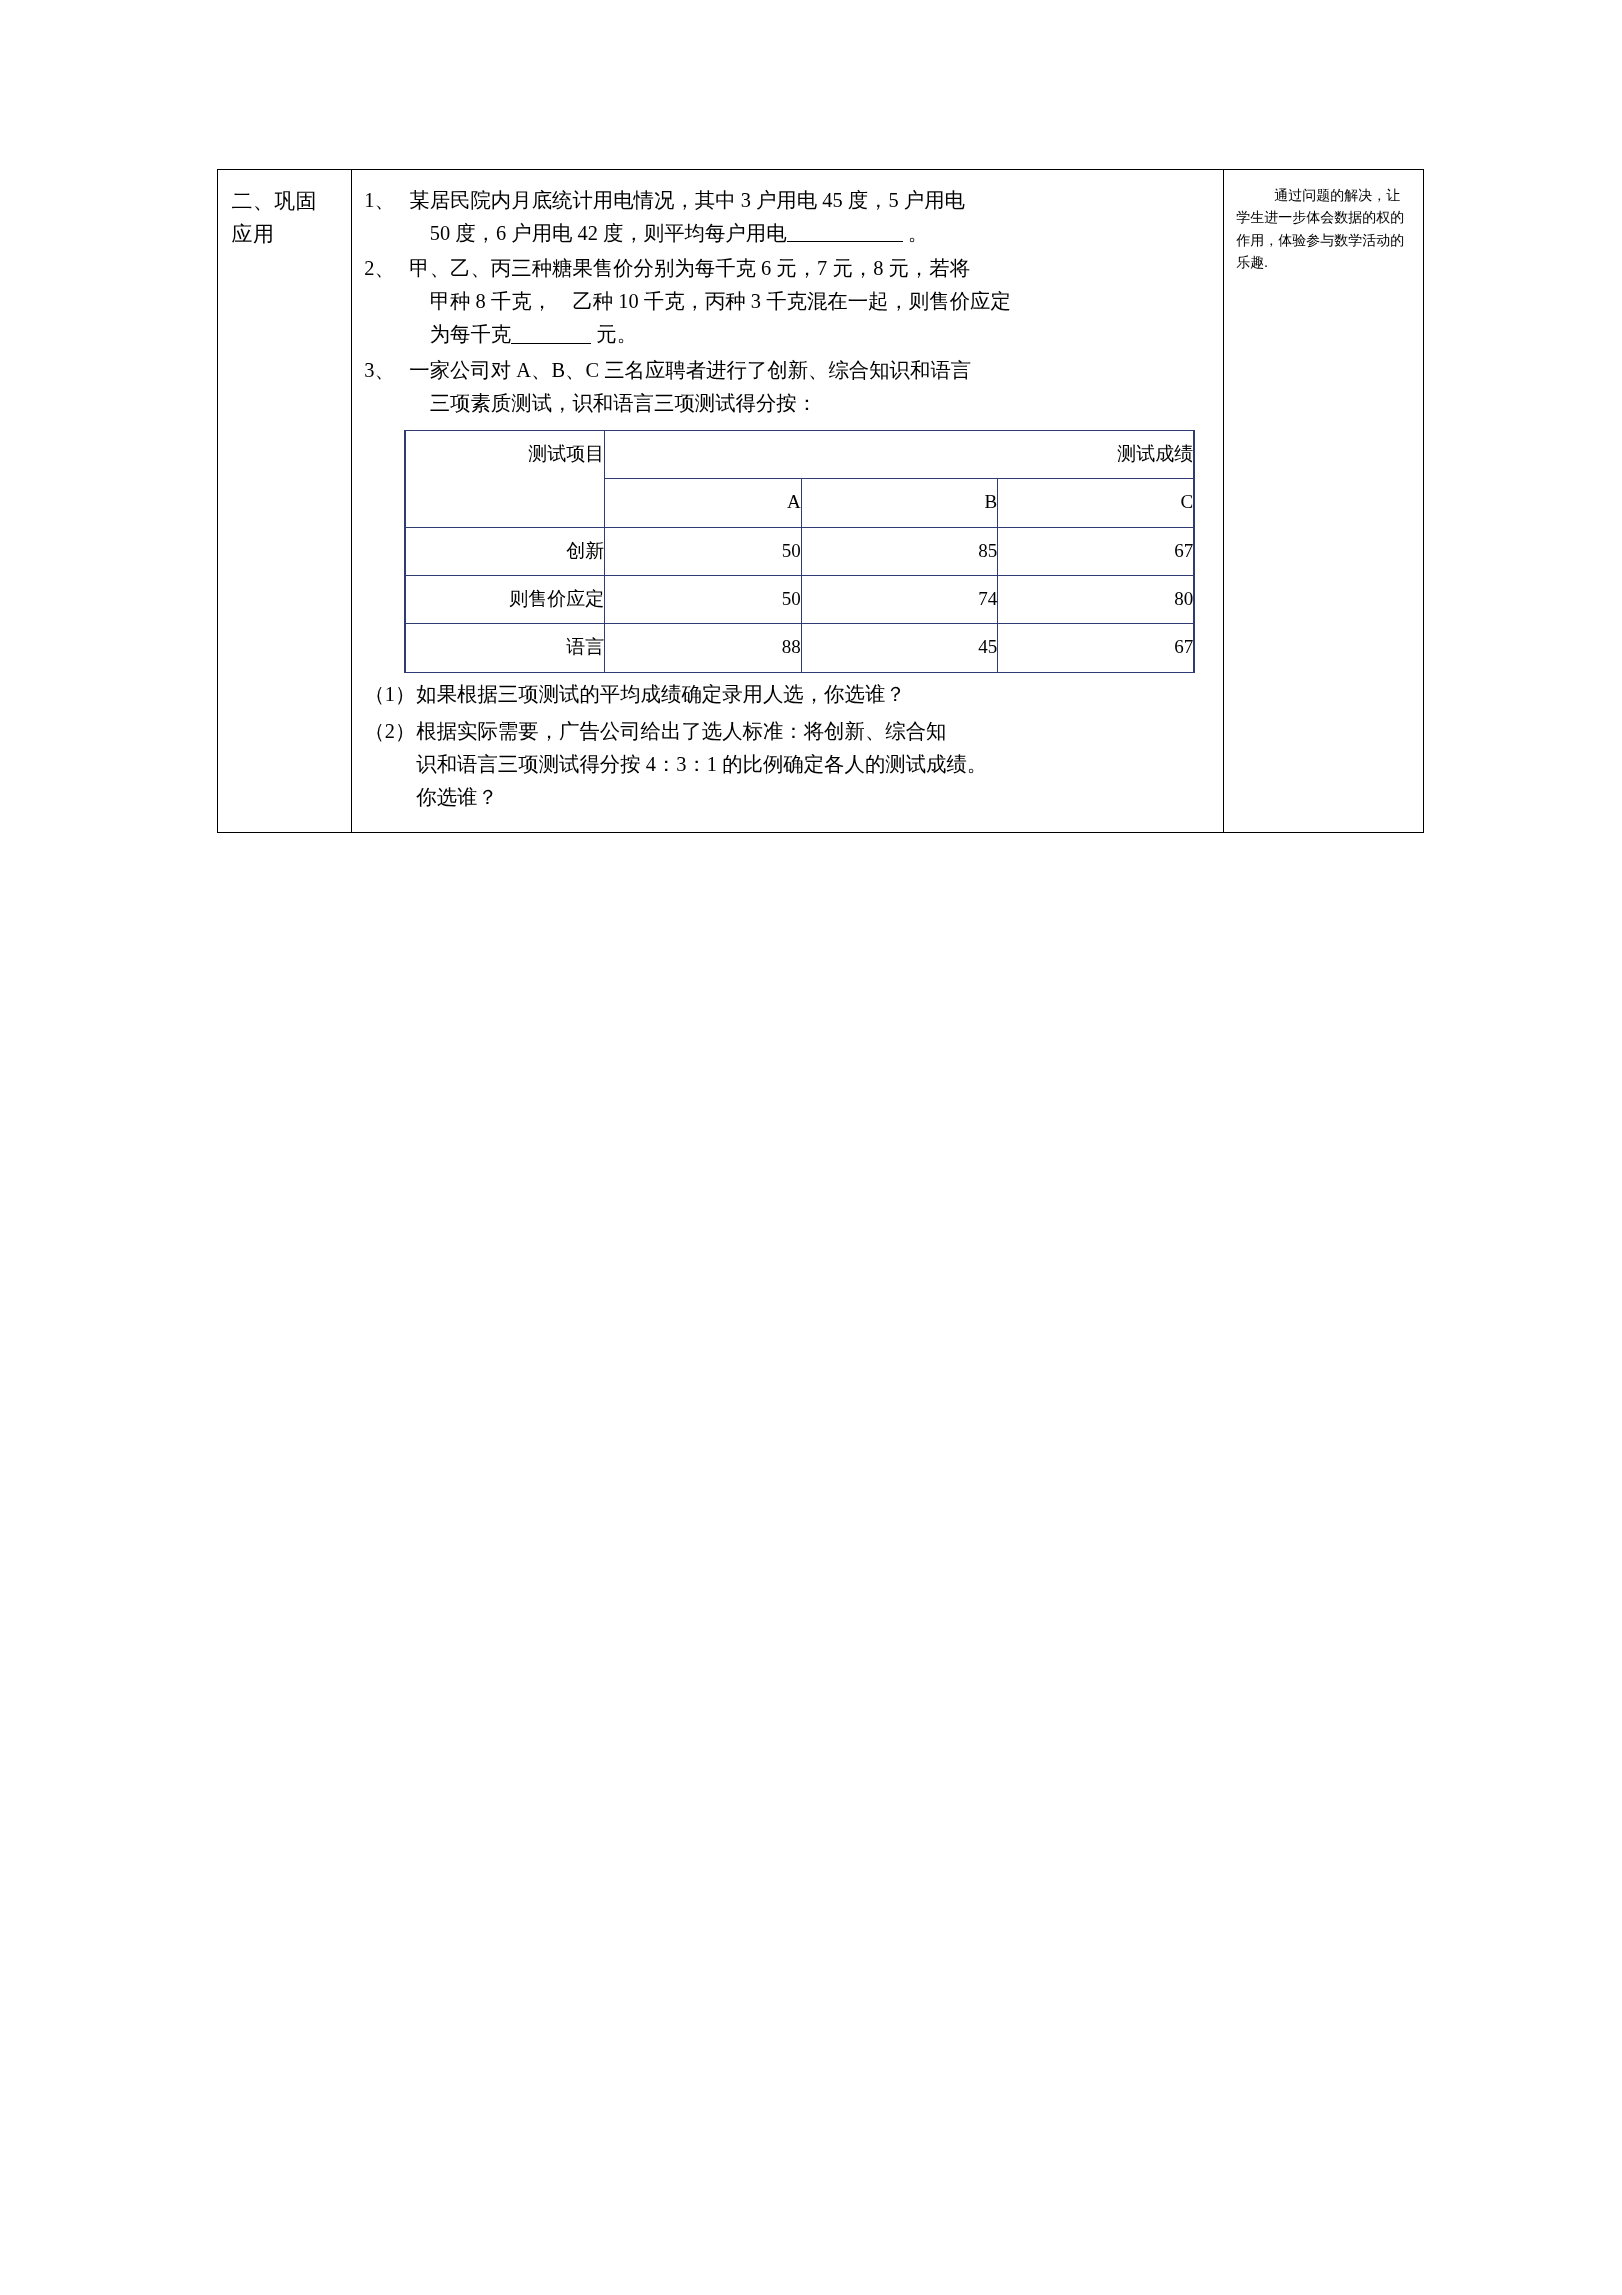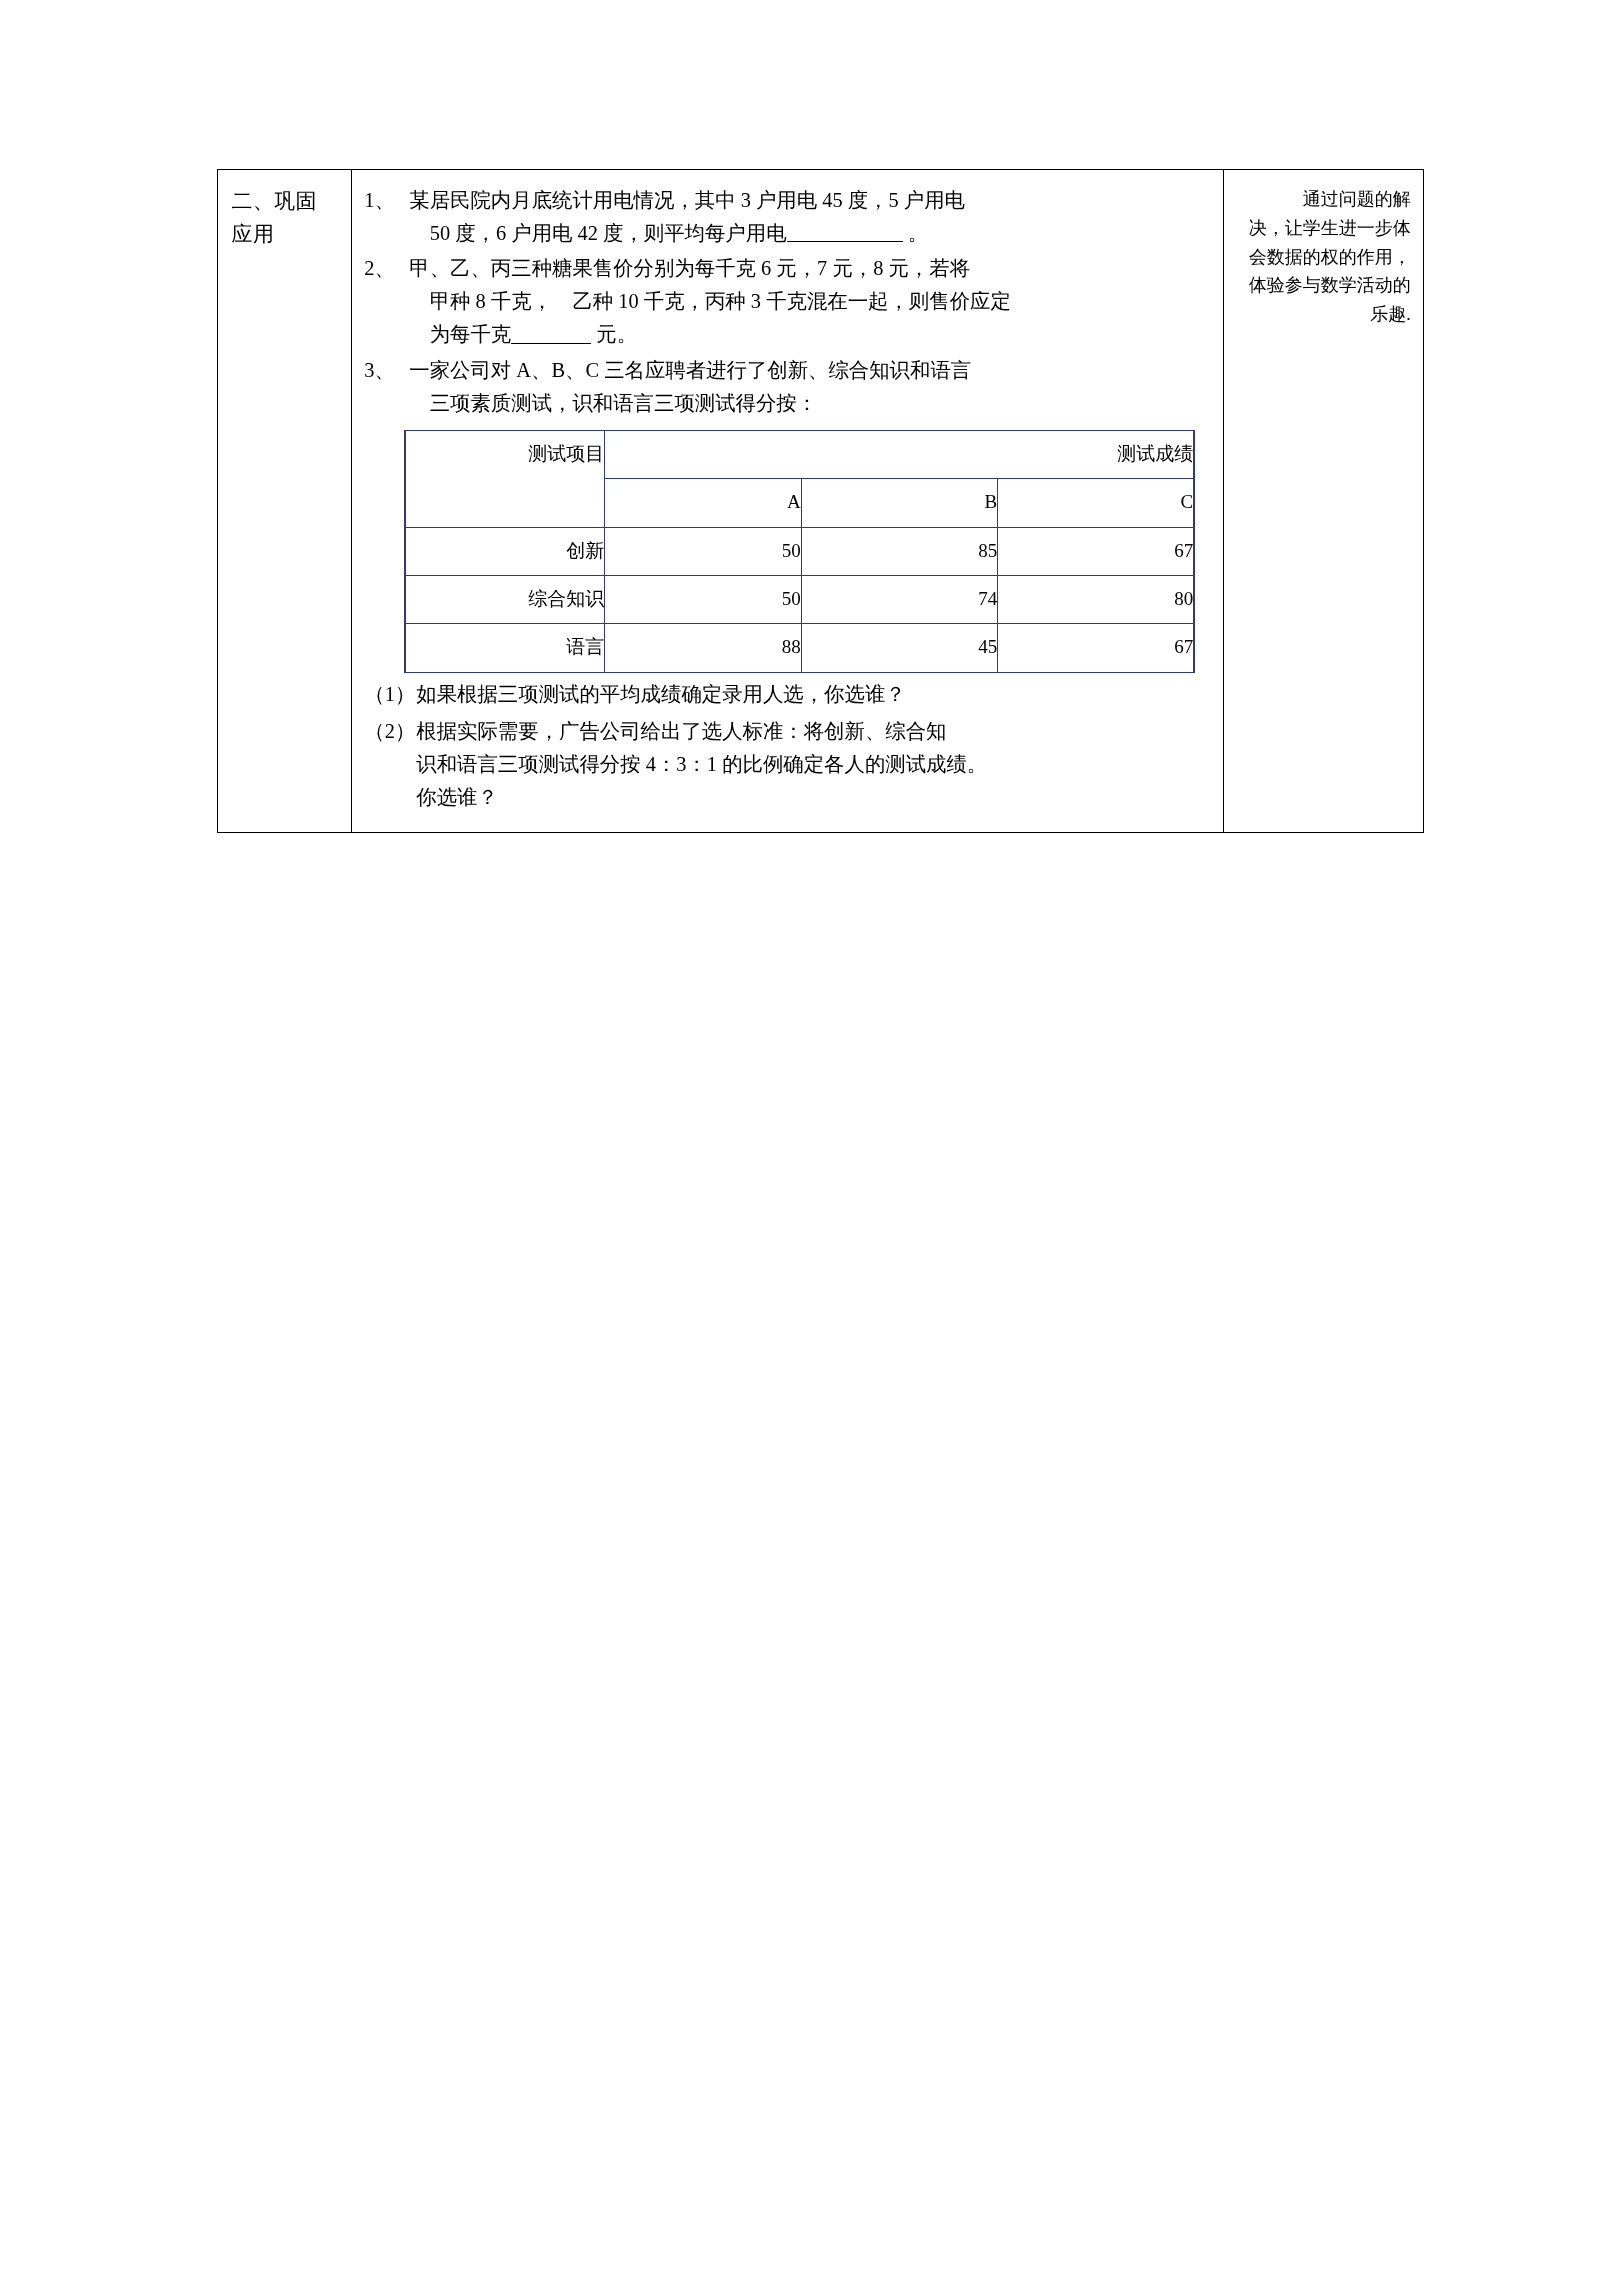--- a/index.html
+++ b/index.html
@@ -42,23 +42,22 @@
     line-height: 1.55;
     letter-spacing: 0.3px;
   }
   .cell-mid {
     padding: 13.6px 15px 17.7px 12.3px;
     font-size: 20.4px;
     line-height: 1.62;
   }
   .cell-right {
     padding: 15px 12.3px 15px 12.3px;
-    font-size: 18px;
+    font-size: 14px;
     line-height: 1.6;
-    text-align: right;
   }
   .cell-right p {
     margin: 0;
     text-indent: 38px;
   }
 
   
   .q-item {
     display: flex;
     align-items: flex-start;
@@ -202,21 +201,21 @@
                 <td class="c-abc">B</td>
                 <td class="c-abc thick-right">C</td>
               </tr>
               <tr class="thick-top">
                 <td class="thick-left">创新</td>
                 <td>50</td>
                 <td>85</td>
                 <td class="thick-right">67</td>
               </tr>
               <tr>
-                <td class="thick-left">综合知识</td>
+                <td class="thick-left">则售价应定</td>
                 <td>50</td>
                 <td>74</td>
                 <td class="thick-right">80</td>
               </tr>
               <tr class="thick-bottom">
                 <td class="thick-left">语言</td>
                 <td>88</td>
                 <td>45</td>
                 <td class="thick-right">67</td>
               </tr>

